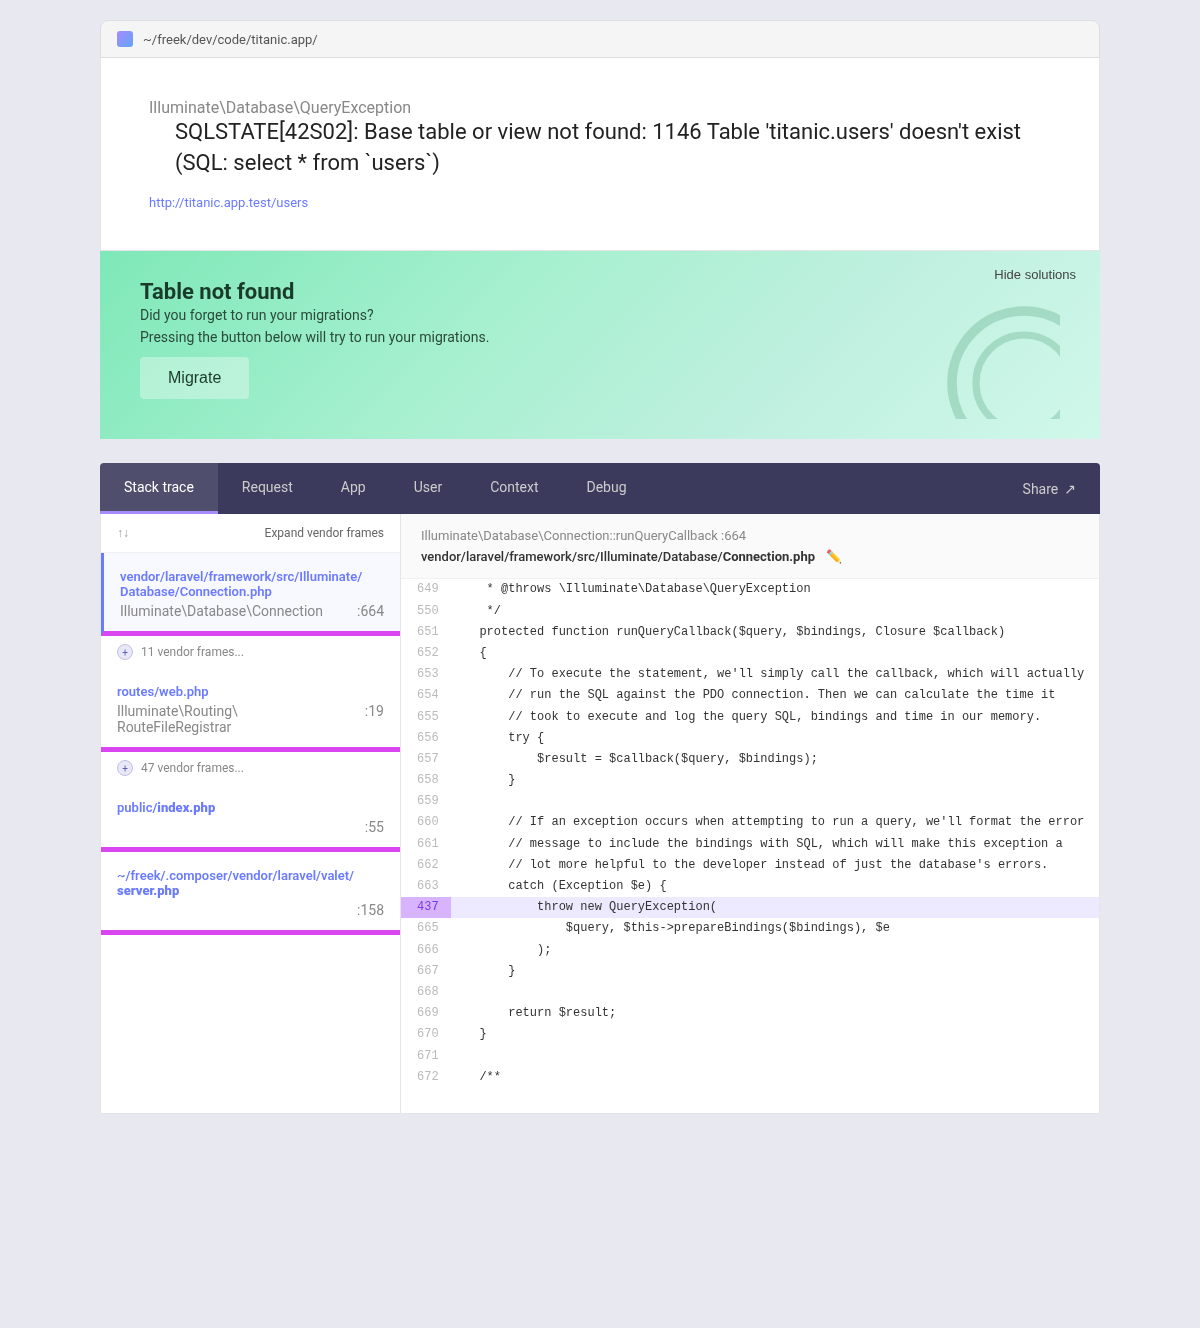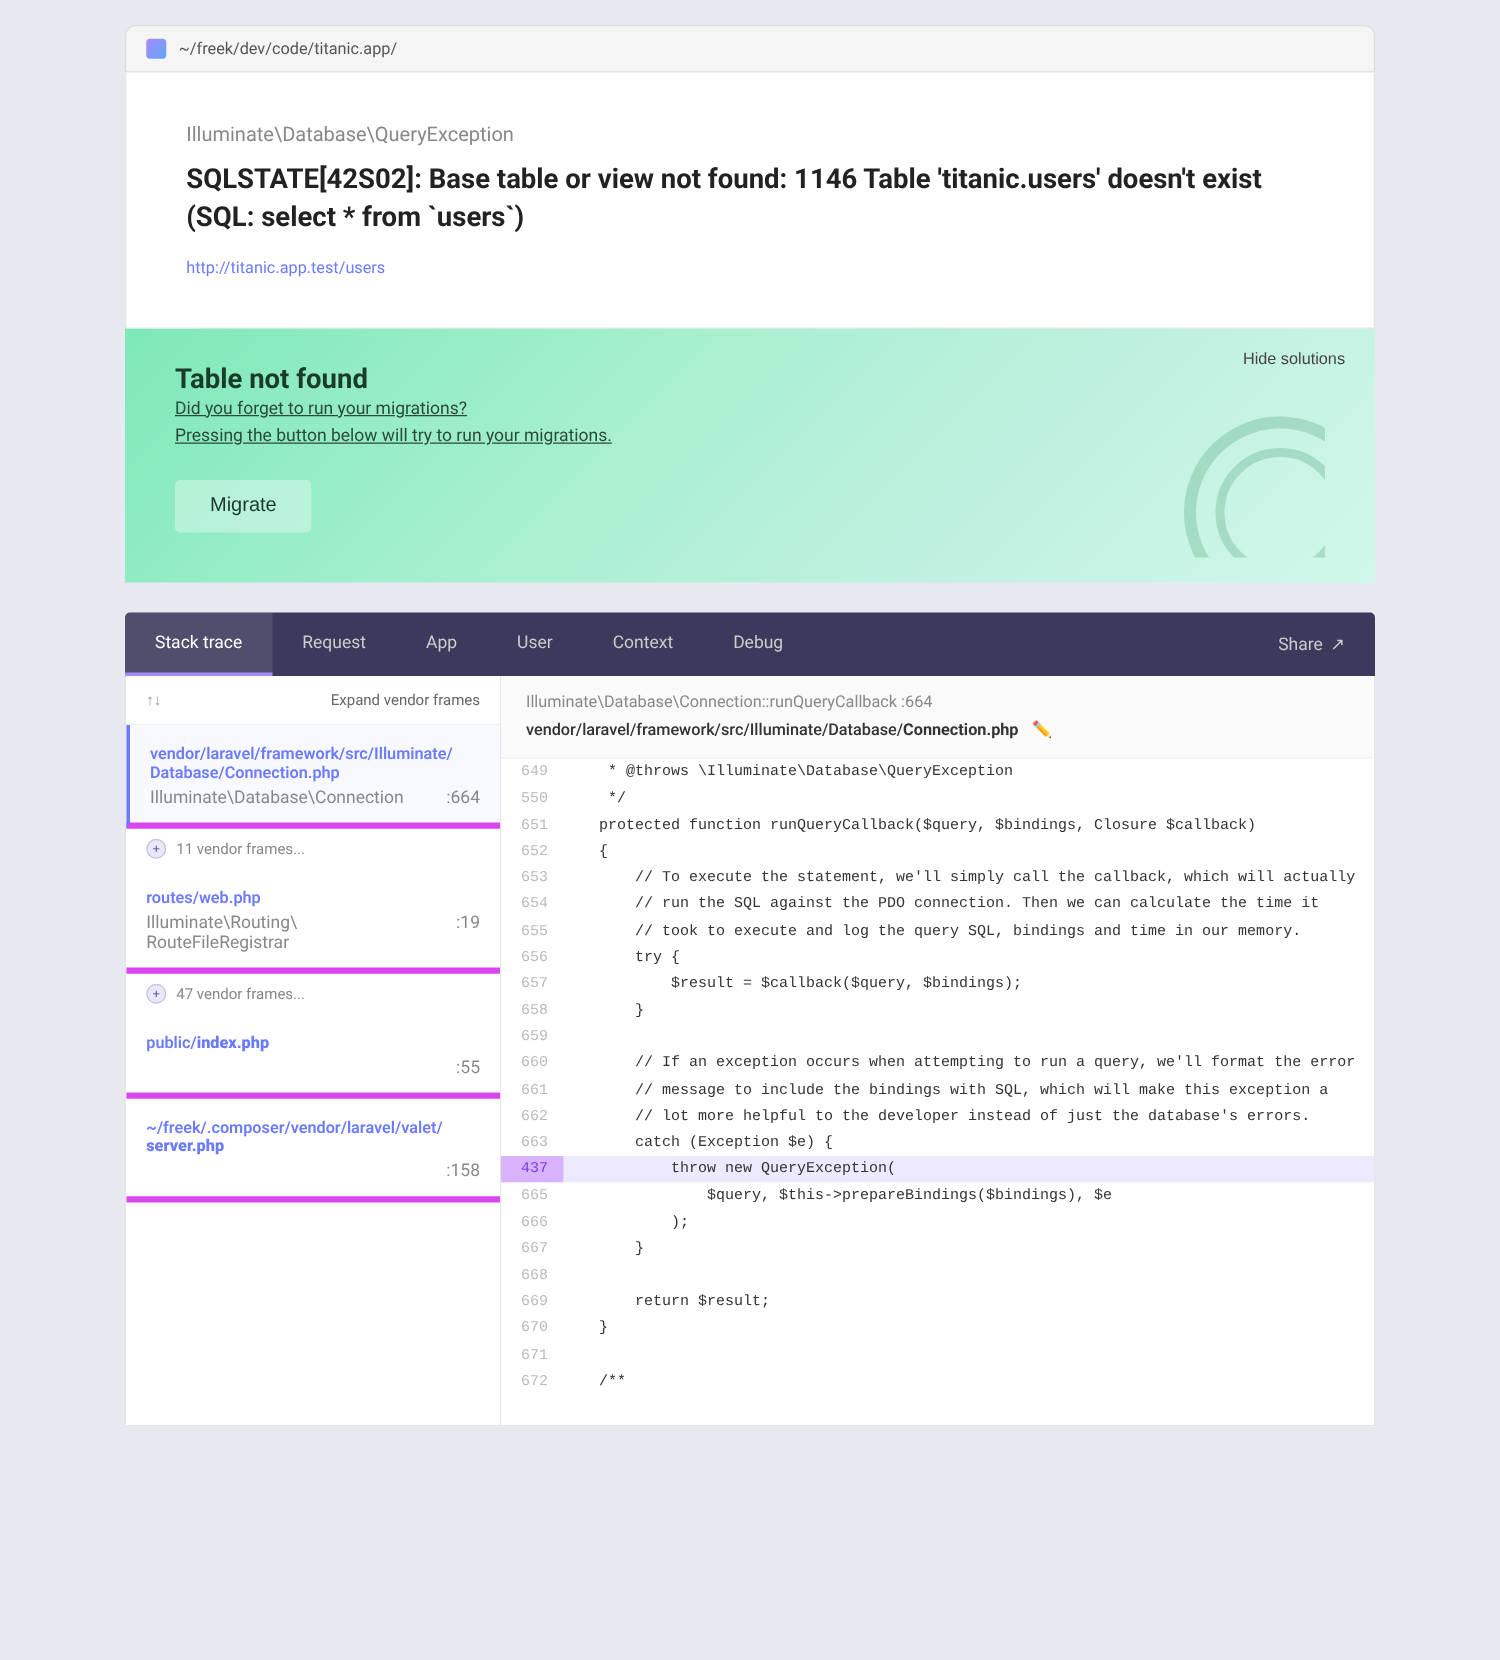--- a/index.html
+++ b/index.html
@@ -43,28 +43,28 @@
     
     .error-panel {
       background: #fff;
       padding: 40px 48px 40px 48px;
       border: 1px solid #e5e5e5;
       border-top: none;
     }
     .exception-class {
       font-size: 16px;
       color: #888;
-      margin-bottom: 12px;
     }
     .exception-message {
       font-size: 22px;
-      font-weight: 700;
+      font-weight: 400;
       color: #222;
       line-height: 1.4;
       margin-bottom: 16px;
+      margin-left: 26px;
     }
     .exception-url {
       font-size: 13px;
       color: #6b7bff;
     }
 
     
     .solutions-panel {
       background: linear-gradient(135deg, #7ee8b8 0%, #a8f0d0 40%, #c0f0e0 70%, #d0f8ea 100%);
       padding: 28px 40px 40px 40px;
@@ -84,22 +84,21 @@
     .solutions-title {
       font-size: 22px;
       font-weight: 700;
       color: #1a3a2a;
       margin-bottom: 0;
     }
     .solutions-text {
       font-size: 14px;
       color: #2a4a3a;
       line-height: 1.6;
-      margin-bottom: 24px;
-      text-decoration: underline;
+      margin-bottom: 9px;
     }
     .migrate-btn {
       background: rgba(255,255,255,0.35);
       border: none;
       border-radius: 4px;
       padding: 12px 28px;
       font-size: 16px;
       font-weight: 400;
       color: #1a3a2a;
       cursor: pointer;

